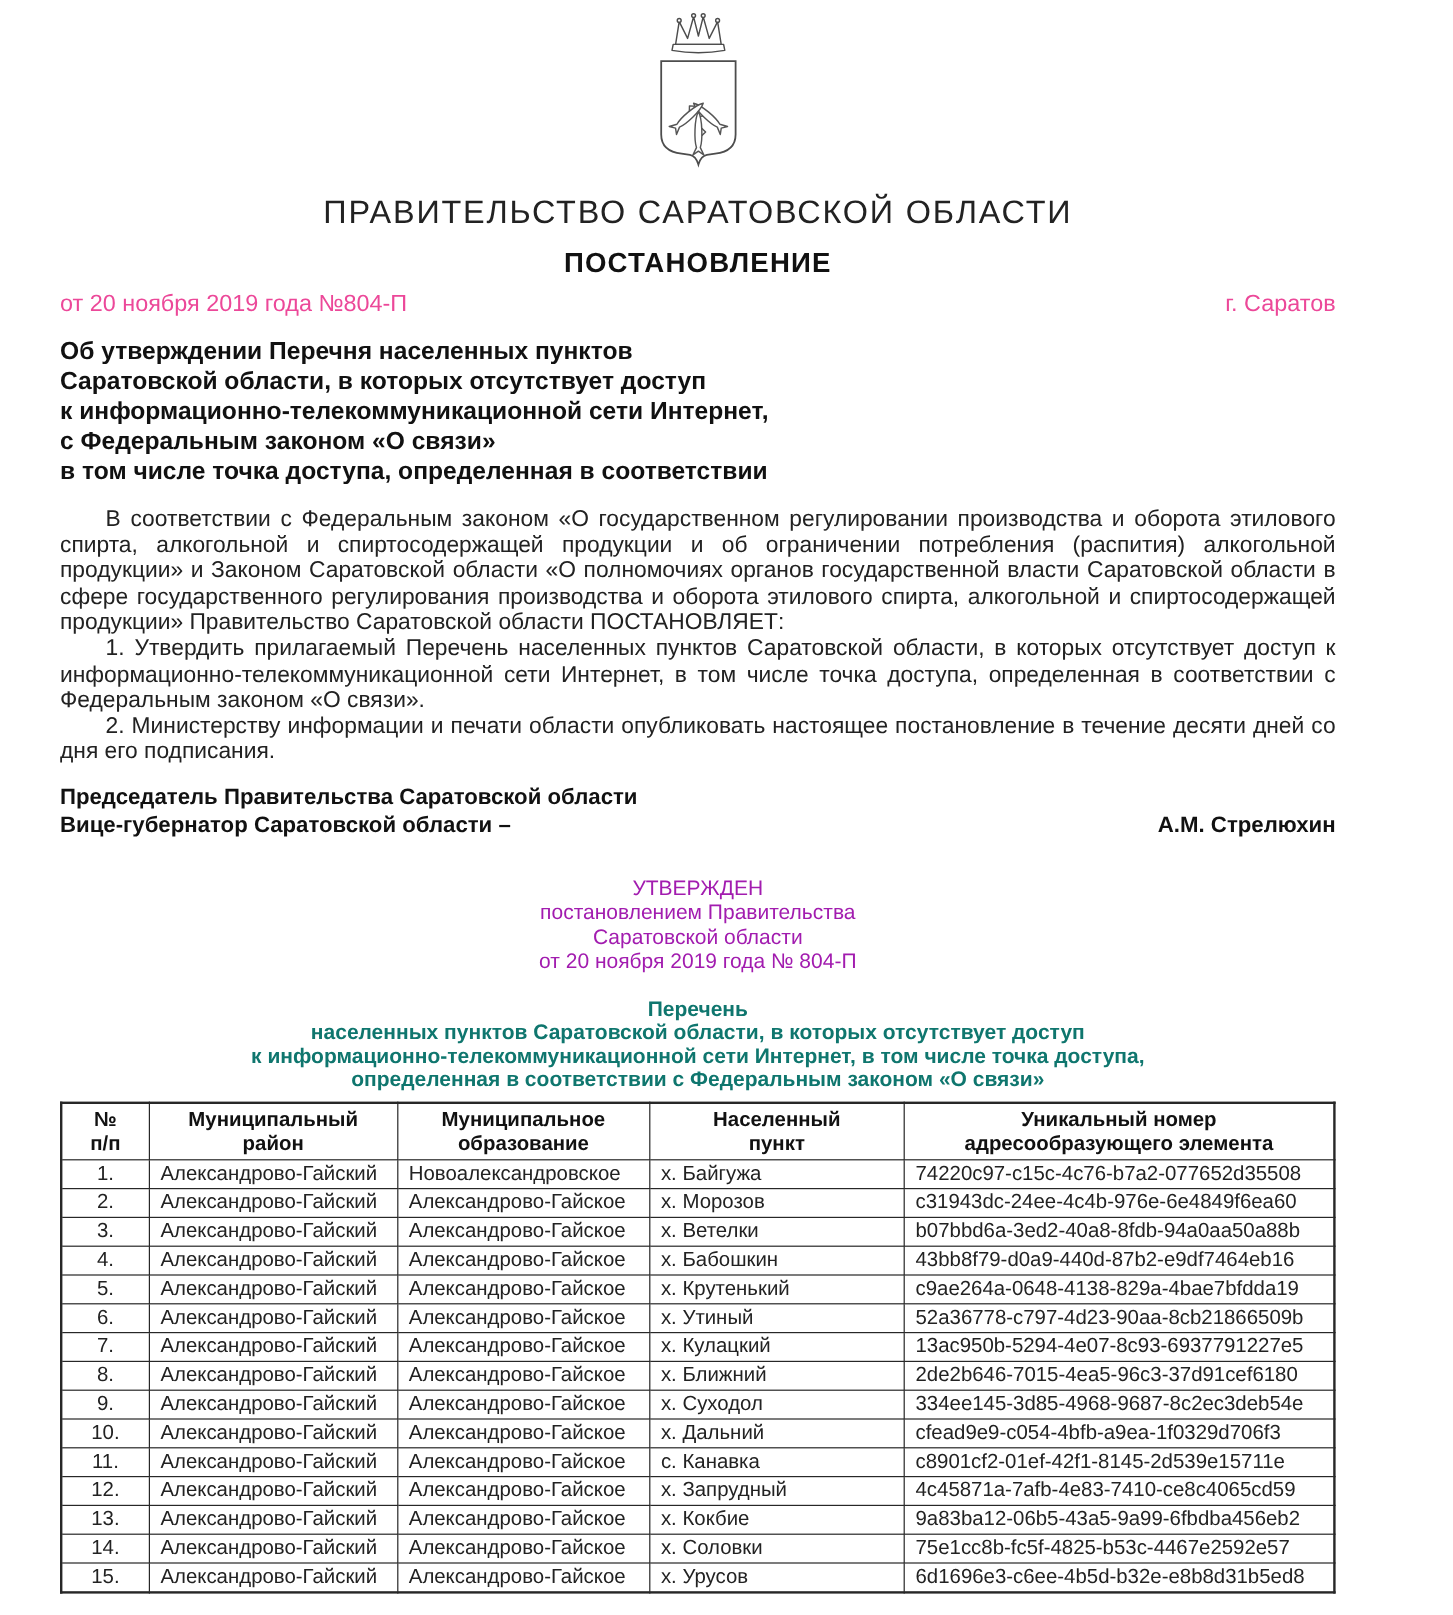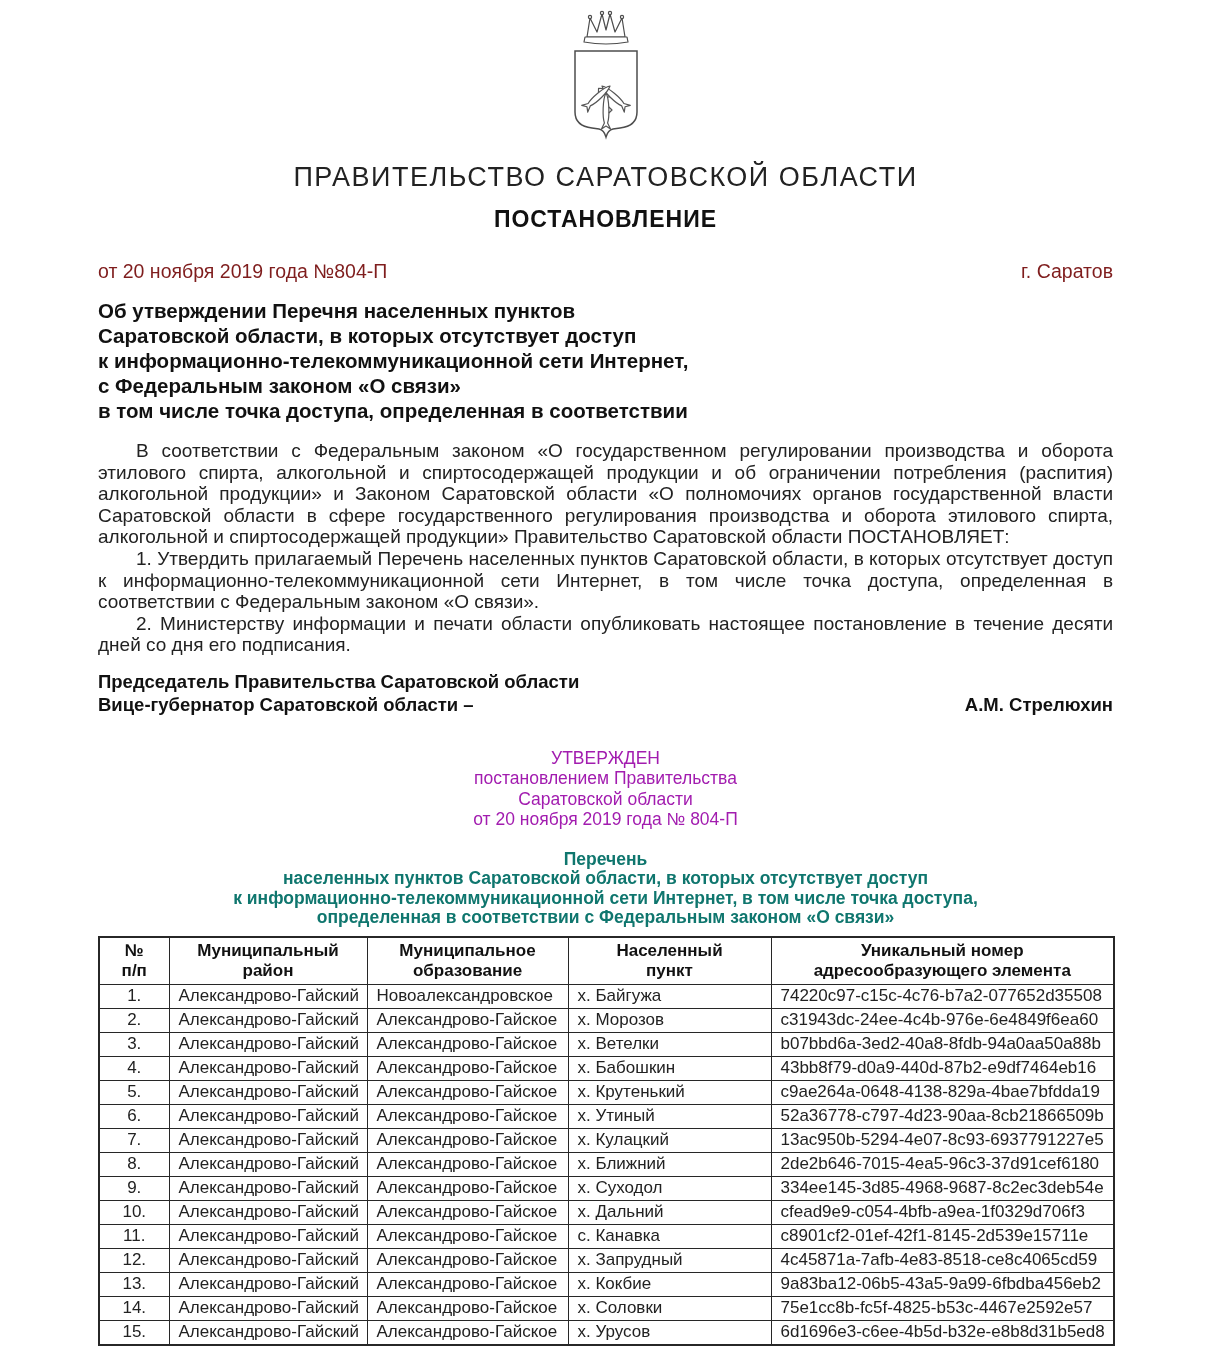--- a/index.html
+++ b/index.html
@@ -1,34 +1,34 @@
 <!DOCTYPE html>
 <html lang="ru"><head>
 <meta charset="utf-8">
 <style>
   html,body{margin:0;padding:0;background:#fff;}
   .page{
     width:1211px;height:1346px;box-sizing:border-box;
     background:#ffffff;color:#1b1b1b;
     font-family:"Liberation Sans", sans-serif;
-    padding:8px 98px 0 98px;position:relative;overflow:hidden;
+    padding:8px 98px 0 50px;position:relative;overflow:hidden;
   }
   .coat{width:100%;display:flex;justify-content:center;}
   .coat svg{display:block;}
   .org-title{
     margin-top:14px;text-align:center;font-size:27px;line-height:30px;
     letter-spacing:1.5px;font-weight:400;color:#222;
   }
   .doc-type{
     margin-top:13px;text-align:center;font-size:23px;line-height:28px;
     letter-spacing:1px;font-weight:bold;color:#111;
   }
   .date-row{
-    margin-top:26px;display:flex;justify-content:space-between;
-    font-size:19.5px;line-height:24px;color:#7f1d1d;
+    margin-top:8px;display:flex;justify-content:space-between;
+    font-size:19.5px;line-height:24px;color:#ec4899;
   }
   .subject{margin-top:15px;font-weight:bold;font-size:20.5px;line-height:25px;color:#111;}
   .body-text{margin-top:17px;font-size:19px;line-height:21.6px;text-align:justify;color:#222;}
   .body-text p{margin:0;text-indent:38px;}
   .sig-row{
     margin-top:14px;display:flex;justify-content:space-between;align-items:flex-end;
     font-weight:bold;font-size:18.5px;line-height:23px;color:#111;
   }
   .approval{margin-top:32px;text-align:center;font-size:17.5px;line-height:20.5px;color:#a21caf;}
   .annex-title{margin-top:20px;text-align:center;font-weight:bold;font-size:17.5px;line-height:19.5px;color:#0f766e;}
@@ -224,21 +224,21 @@
           <td>Александрово-Гайский</td>
           <td>Александрово-Гайское</td>
           <td>с. Канавка</td>
           <td>c8901cf2-01ef-42f1-8145-2d539e15711e</td>
         </tr>
         <tr>
           <td>12.</td>
           <td>Александрово-Гайский</td>
           <td>Александрово-Гайское</td>
           <td>х. Запрудный</td>
-          <td>4c45871a-7afb-4e83-8518-ce8c4065cd59</td>
+          <td>4c45871a-7afb-4e83-7410-ce8c4065cd59</td>
         </tr>
         <tr>
           <td>13.</td>
           <td>Александрово-Гайский</td>
           <td>Александрово-Гайское</td>
           <td>х. Кокбие</td>
           <td>9a83ba12-06b5-43a5-9a99-6fbdba456eb2</td>
         </tr>
         <tr>
           <td>14.</td>

